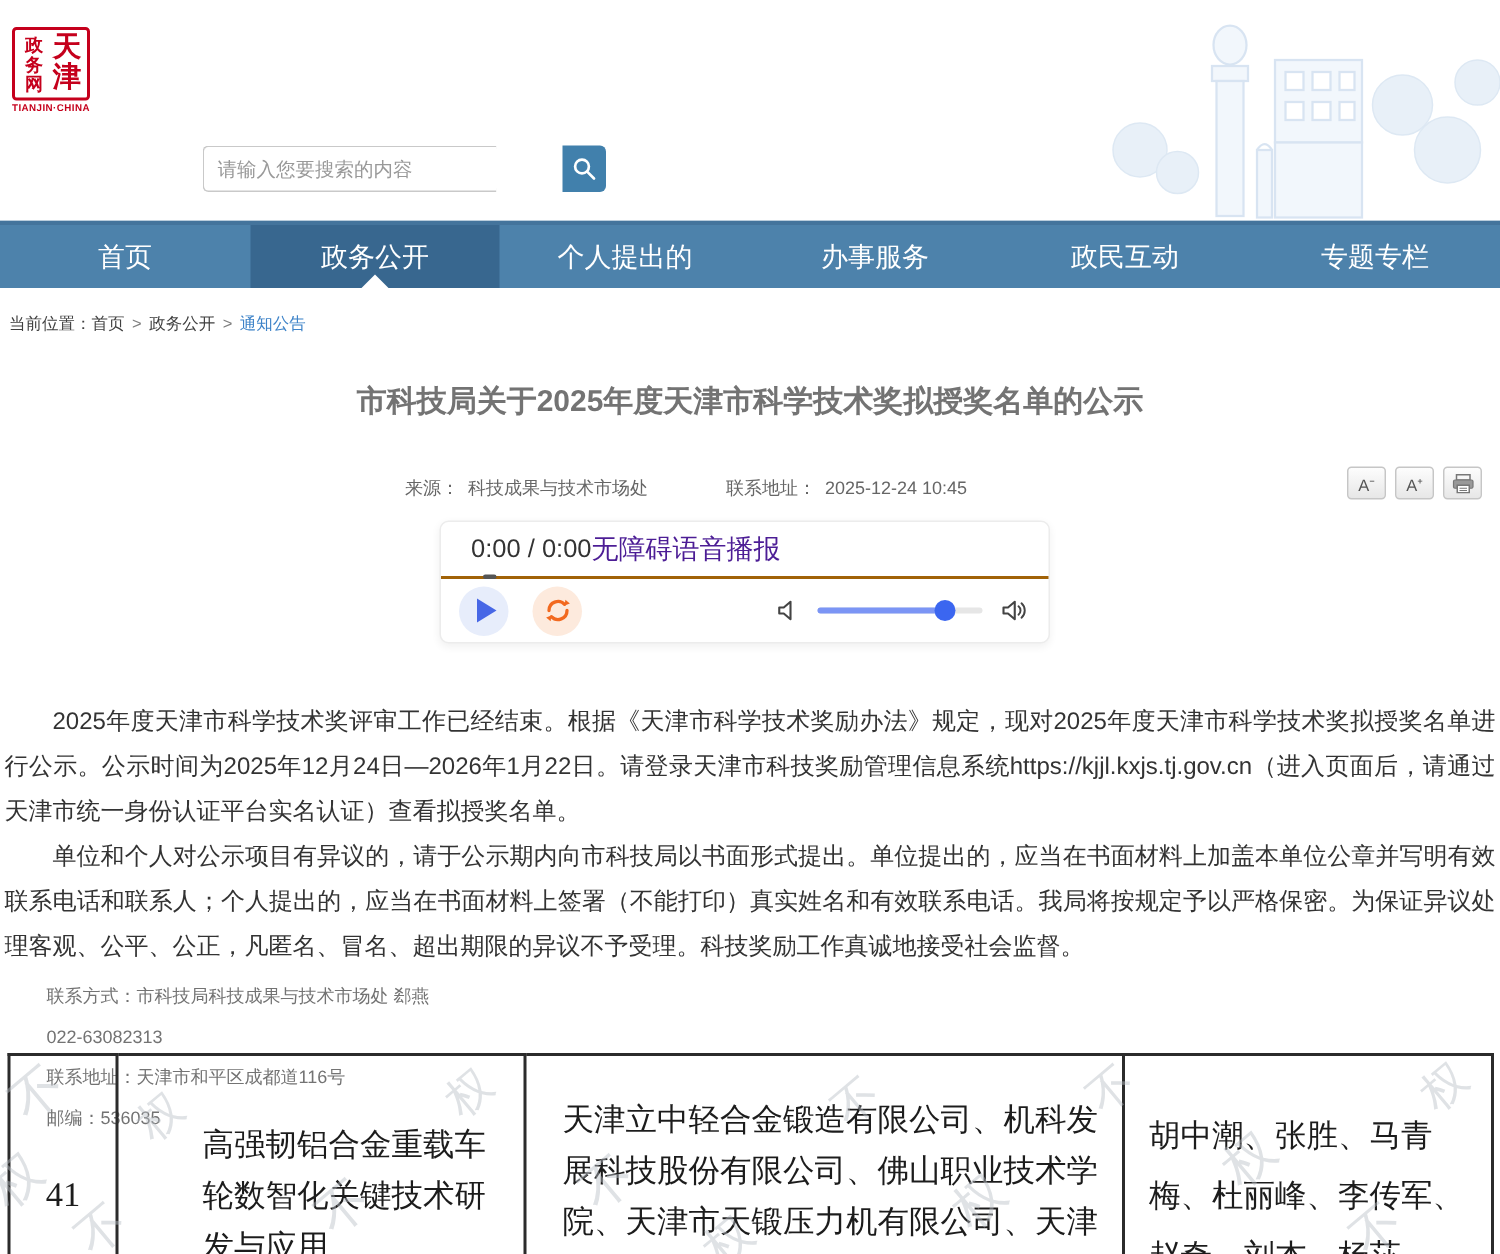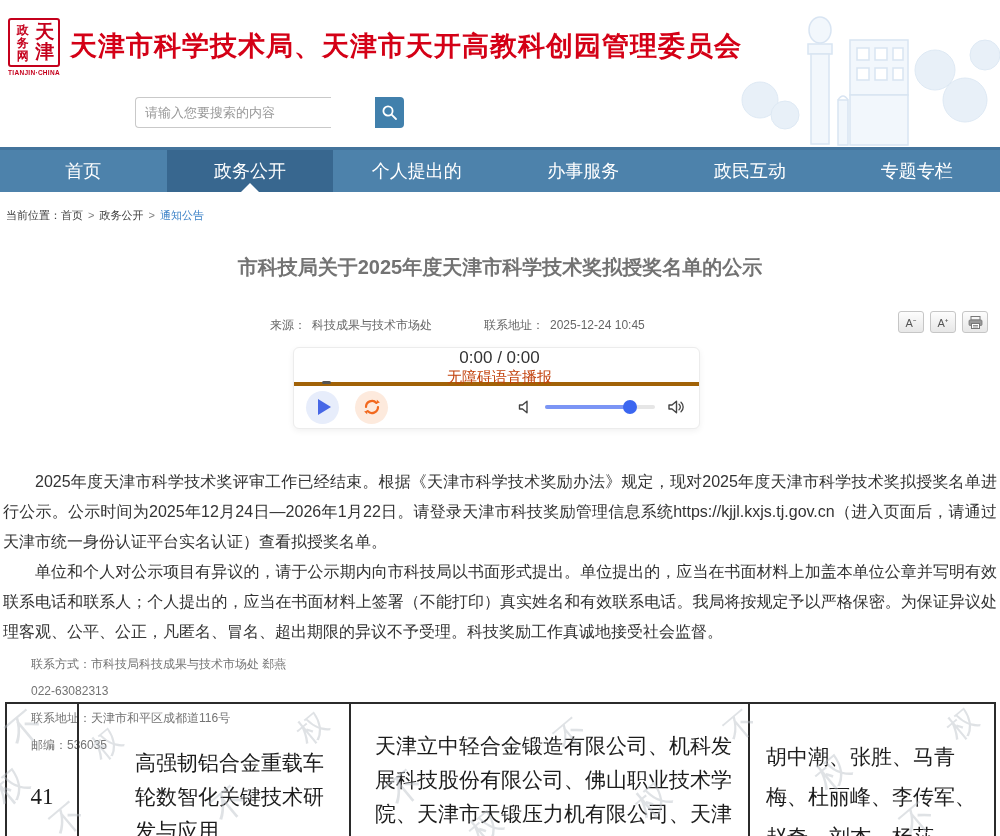--- a/index.html
+++ b/index.html
@@ -48,25 +48,25 @@
   .meta-gap { display:inline-block; width:40px; }
   .meta-tools { position:absolute; right:12px; top:0; display:flex; gap:6px; }
   .tool-btn { width:26px; height:22px; border:1px solid #c6c6c6; border-radius:3px;
     background:linear-gradient(#fdfdfd,#e7e7e7); font-size:11px; color:#555; cursor:pointer;
     display:flex; align-items:center; justify-content:center; padding:0; }
 
   
   .player { position:relative; width:407px; margin:10px 0 0 293px; background:#fff;
     border:1px solid #ececec; border-radius:6px; box-shadow:0 2px 6px rgba(0,0,0,.06); }
   .player-top { display:flex; align-items:center; 
-    height:38px; padding:0 14px 0 20px; border-bottom:4px solid #a16207; position:relative;flex-direction:column; }
+    height:38px; padding:0 14px 0 20px; border-bottom:2px solid #a16207; position:relative; }
   .player-top::after { content:""; position:absolute; left:28px; bottom:-2px; width:9px; height:3px;
     background:#555; border-radius:2px; }
   .player-time { font-size:17px; color:#333; }
-  .player-caption { font-size:15px; color:#c2410c; }
+  .player-caption { font-size:18px; color:#4c1d95; }
   .player-bottom { display:flex; align-items:center; height:42px; padding:0 14px 0 12px; }
   .btn-circle { width:33px; height:33px; border-radius:50%; border:none; cursor:pointer;
     display:flex; align-items:center; justify-content:center; }
   .play-btn { background:#e7edfb; }
   .play-tri { width:0; height:0; border-left:13px solid #4767e6;
     border-top:8px solid transparent; border-bottom:8px solid transparent; margin-left:4px; }
   .loop-btn { background:#fdeadd; margin-left:16px; }
   .spacer { flex:1; }
   .vol-track { position:relative; width:110px; height:4px; background:#e6e6e6; border-radius:2px; margin:0 12px; cursor:pointer; }
   .vol-fill { position:absolute; left:0; top:0; height:4px; width:85px; background:#7b95f5; border-radius:2px; }
@@ -127,21 +127,20 @@
     </svg>
 
     <div class="brand-row">
       <div class="seal">
         <div class="seal-box">
           <div class="seal-col-r">天津</div>
           <div class="seal-col-l">政务网</div>
         </div>
         <div class="seal-caption">TIANJIN·CHINA</div>
       </div>
-      <div class="site-title">天津市科学技术局、天津市天开高教科创园管理委员会</div>
     </div>
 
     <div class="search-row">
       <input class="search-input" type="text" placeholder="请输入您要搜索的内容" style="">
       <button class="search-btn">
         <svg width="17" height="17" viewBox="0 0 17 17">
           <circle cx="7" cy="7" r="4.6" fill="none" stroke="#fff" stroke-width="1.8"></circle>
           <line x1="10.6" y1="10.6" x2="15" y2="15" stroke="#fff" stroke-width="1.8" stroke-linecap="round"></line>
         </svg>
       </button>

